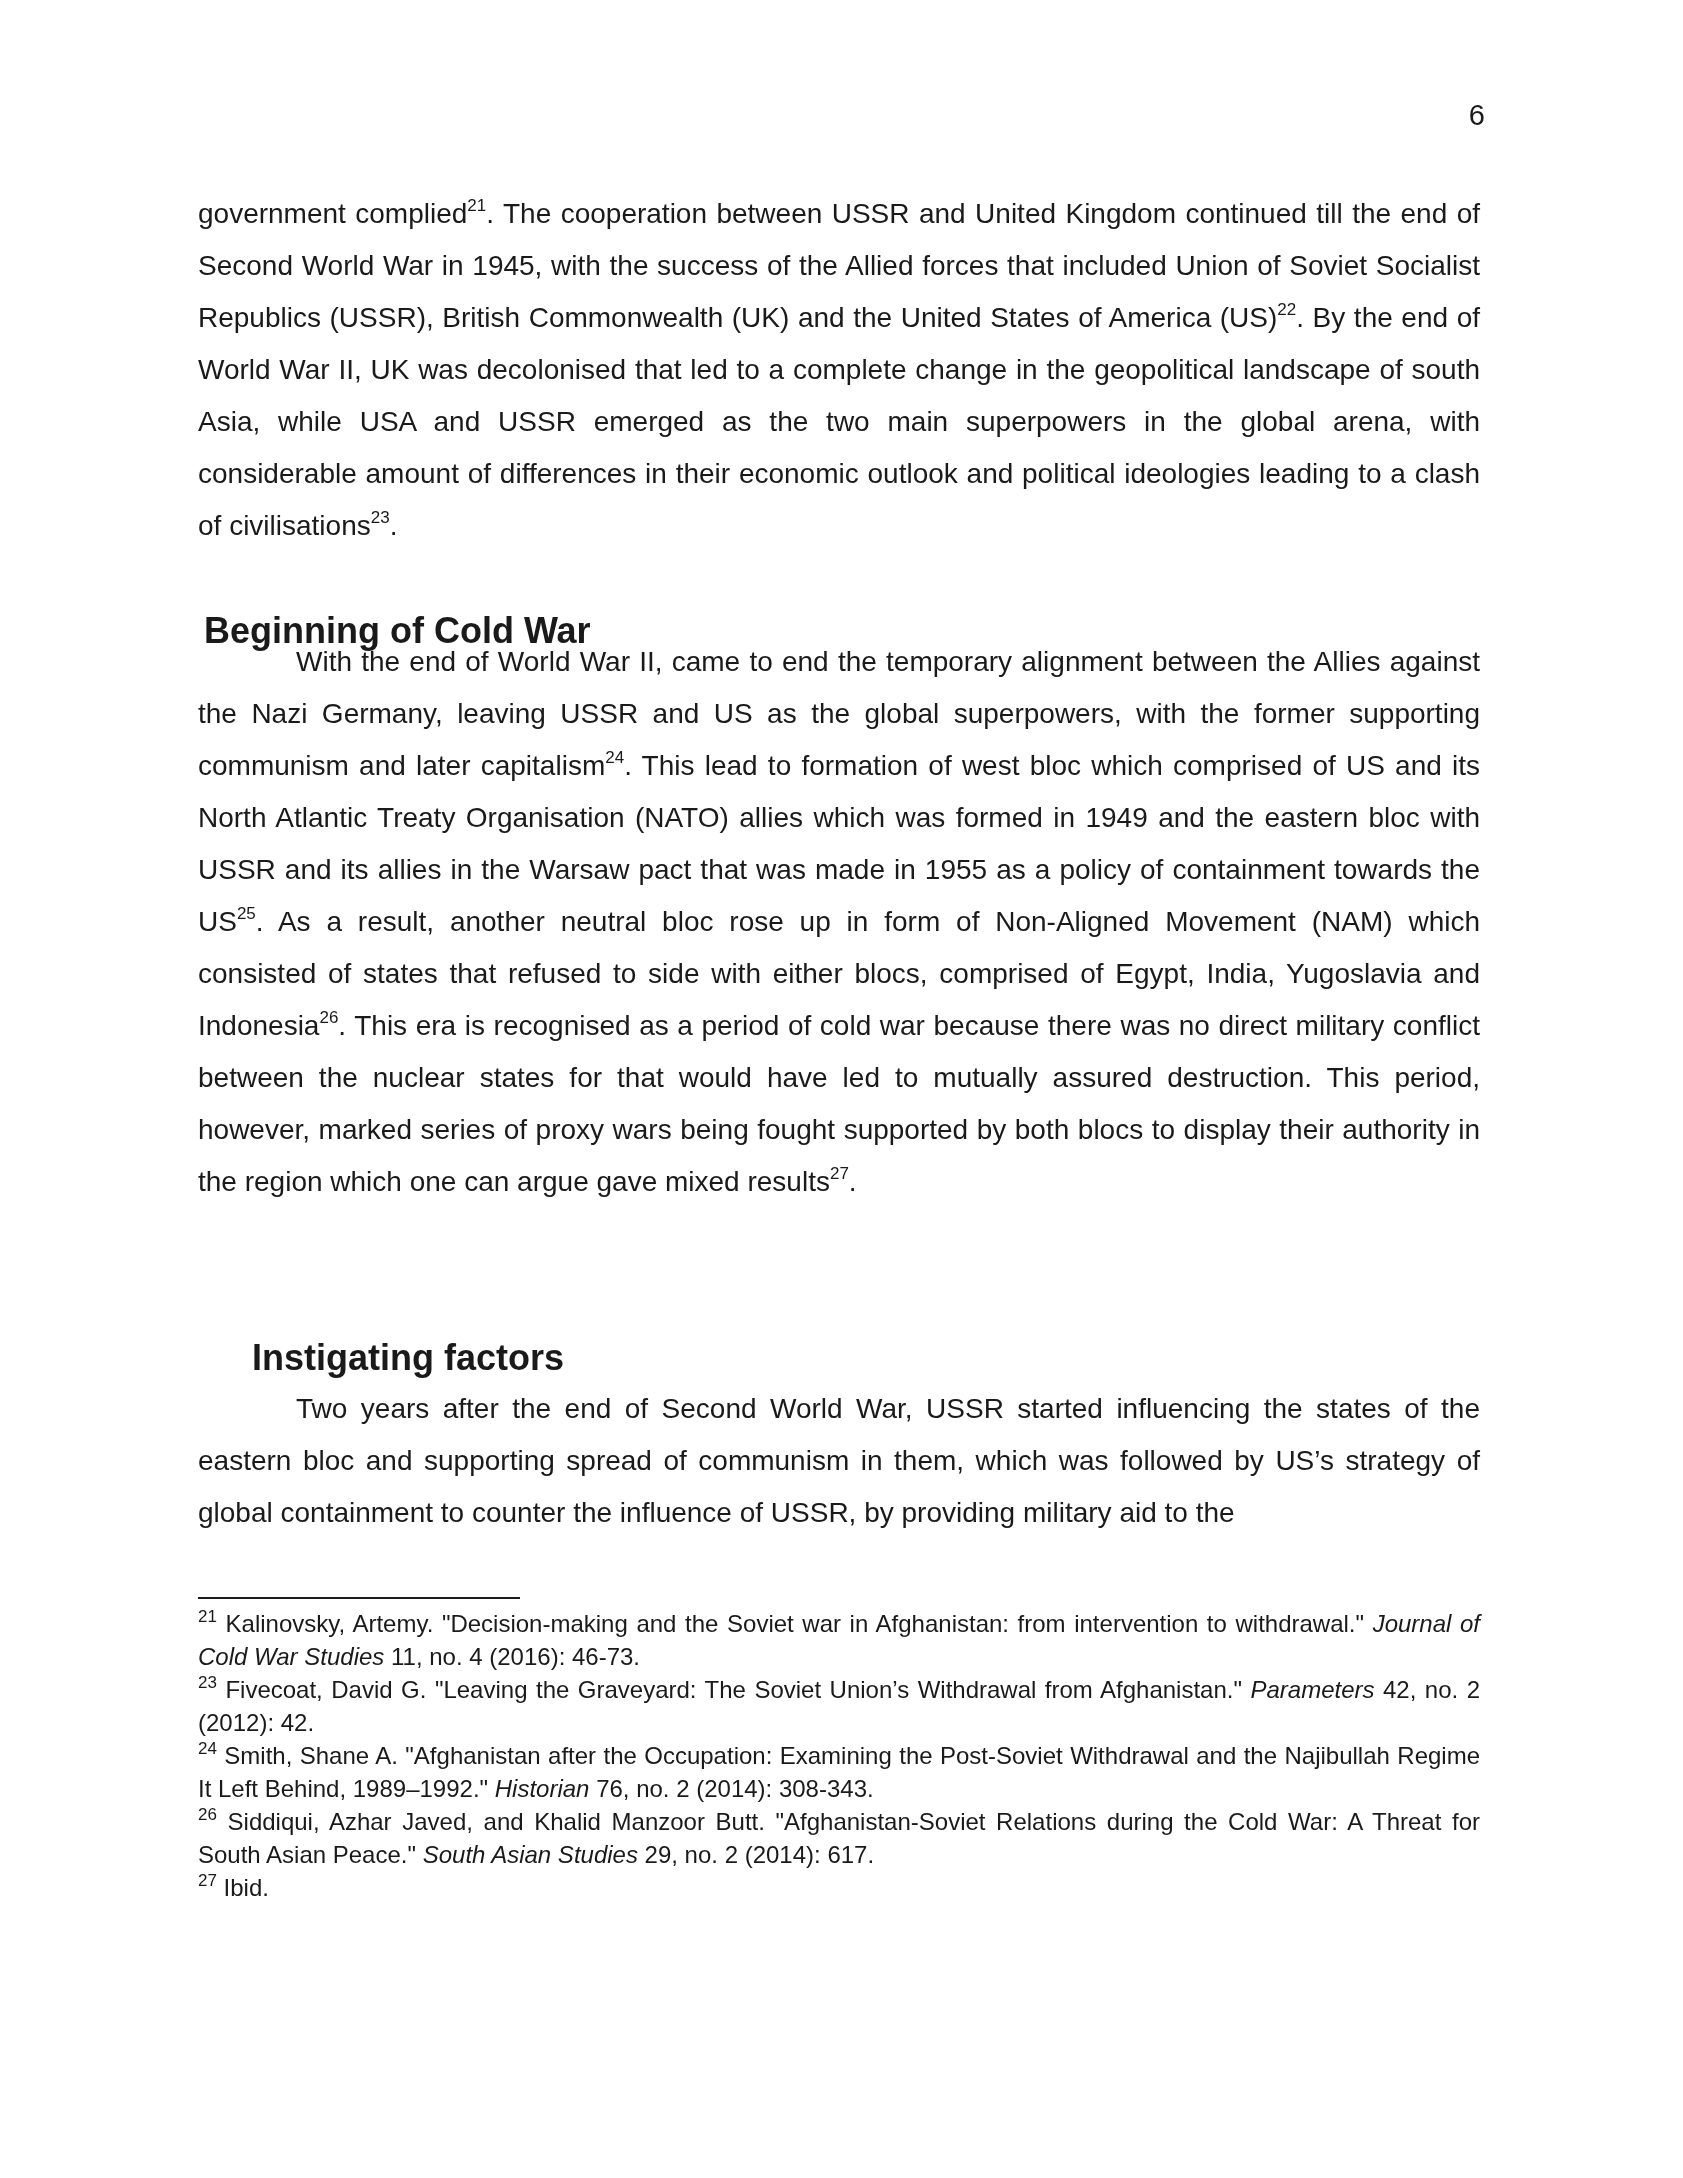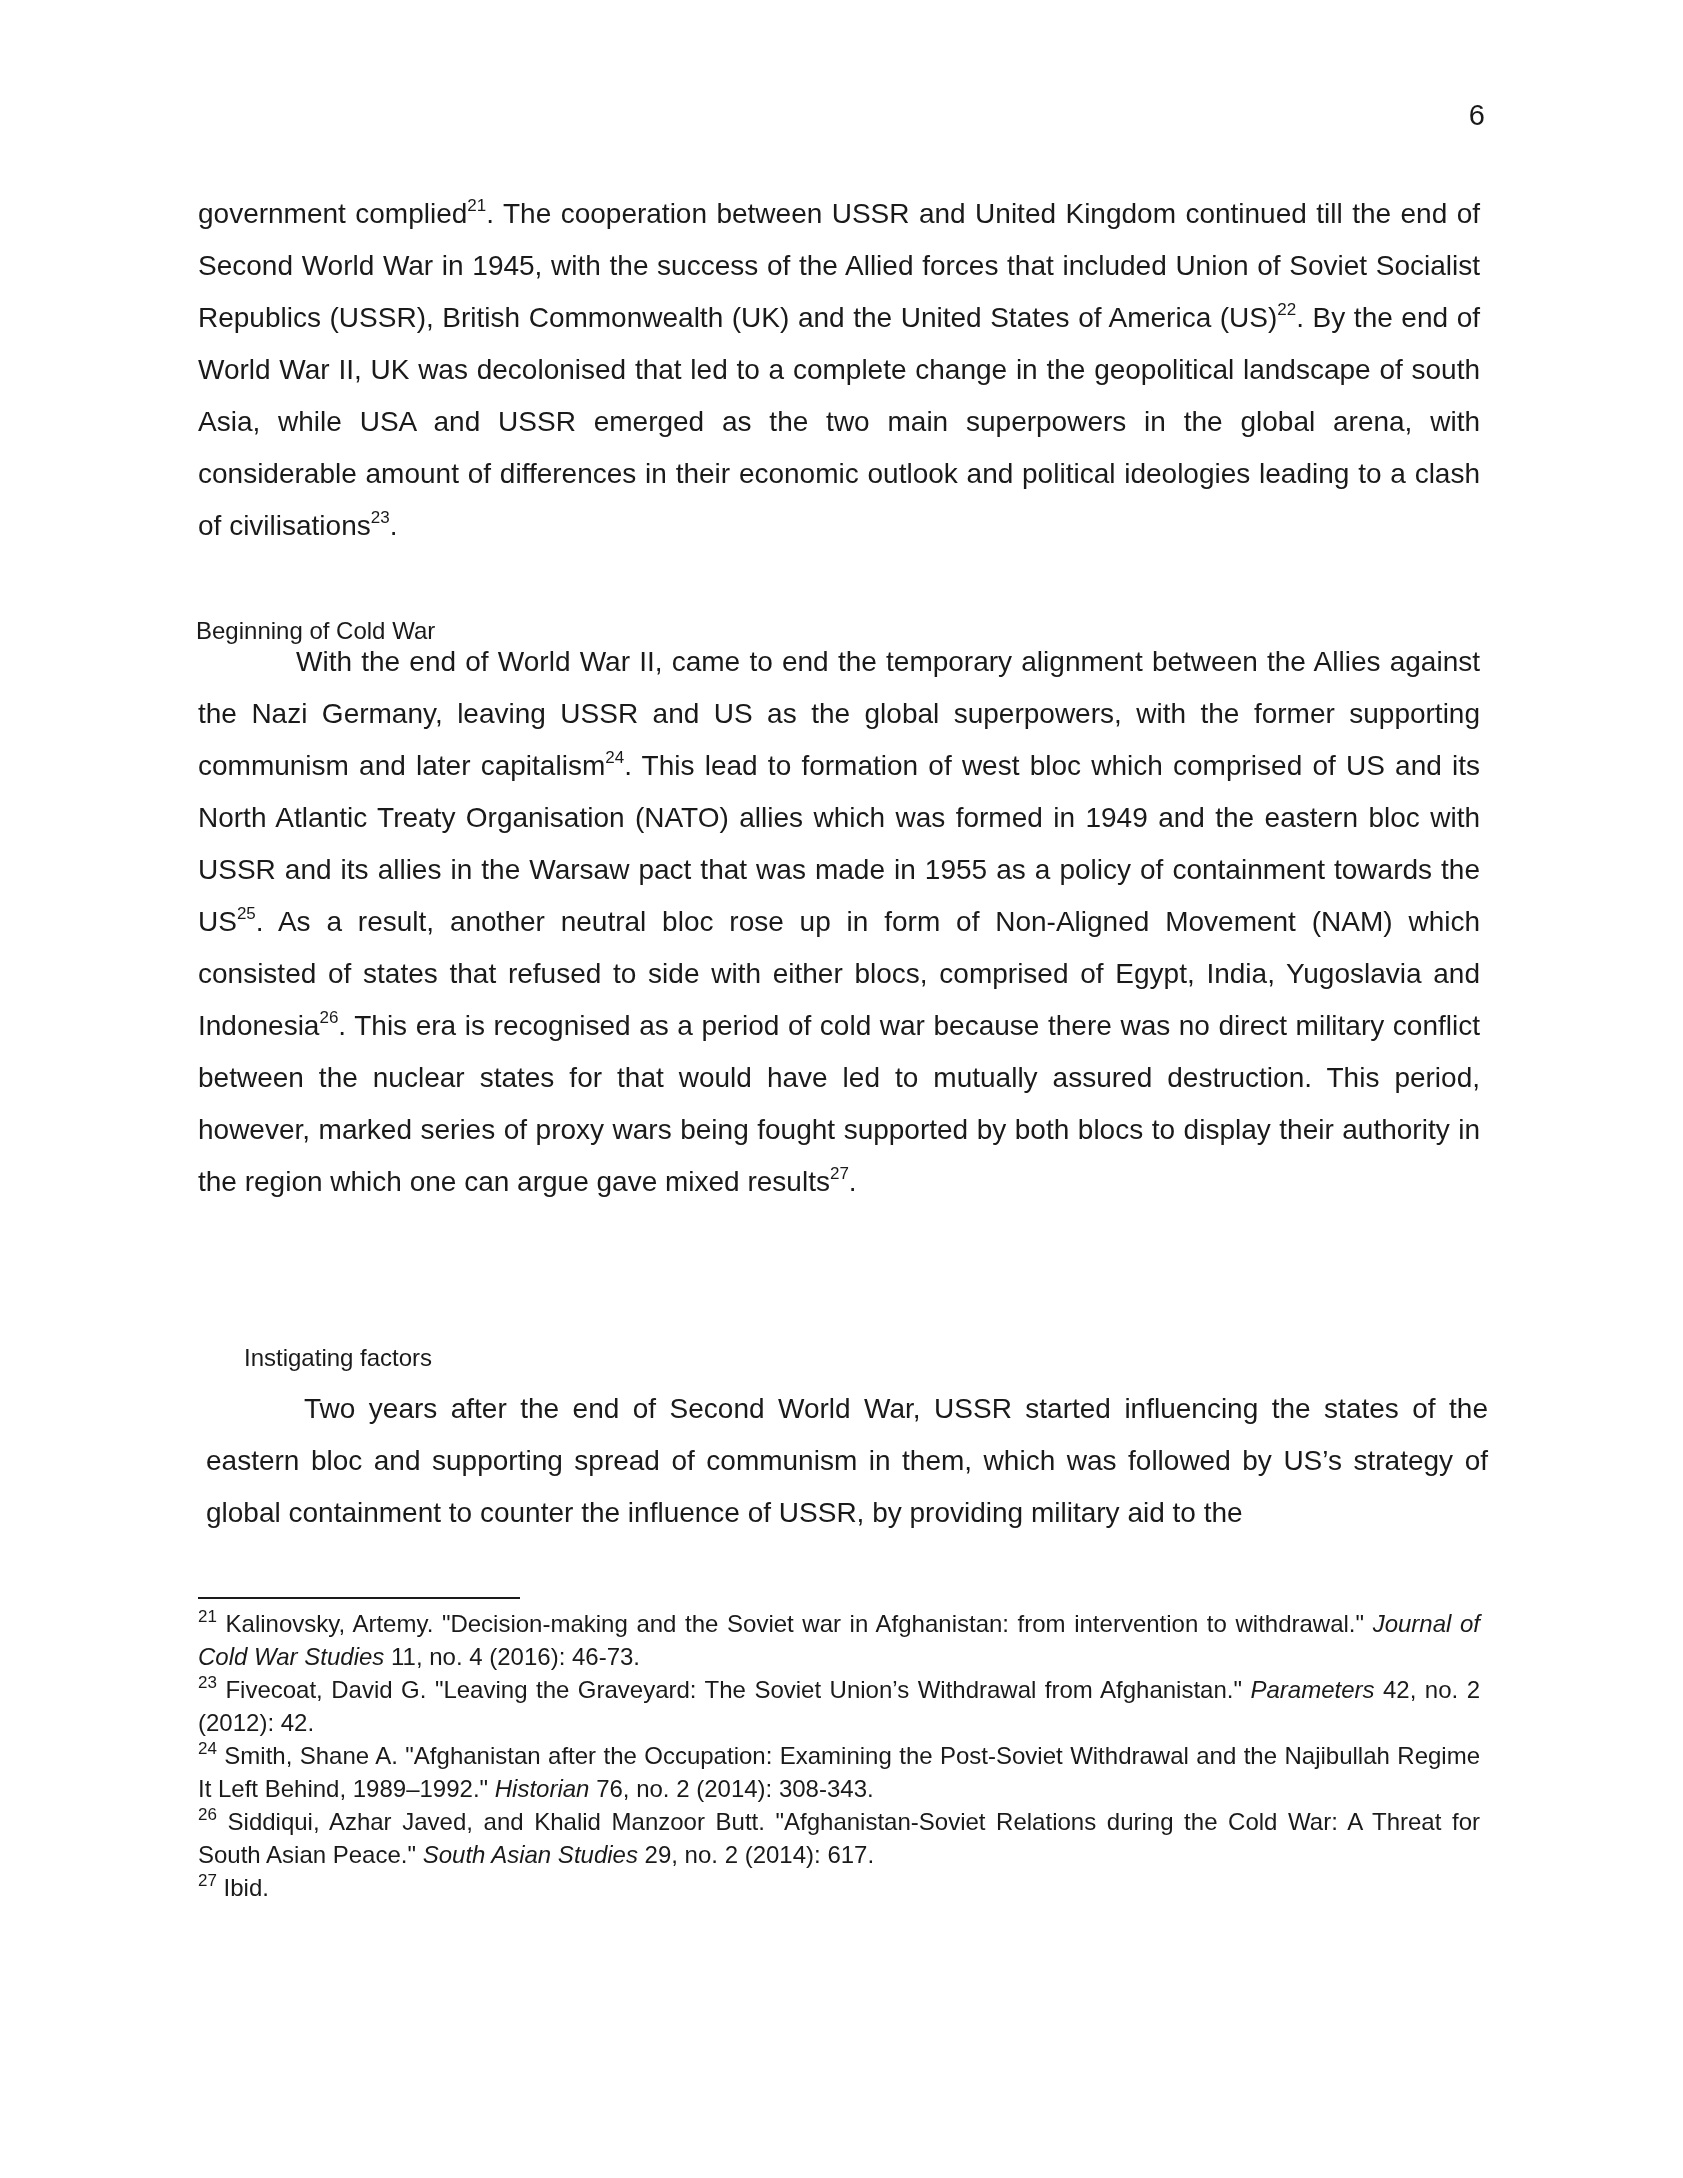--- a/index.html
+++ b/index.html
@@ -2,25 +2,25 @@
 <html><head>
 <meta charset="utf-8">
 <style>
   html, body { margin:0; padding:0; background:#ffffff; }
   body { width:1683px; height:2178px; position:relative; overflow:hidden;
          font-family:"Liberation Sans", sans-serif; color:#1a1a1a; }
   .page-num { position:absolute; top:99px; left:1455px; width:30px; text-align:right; font-size:29px; }
   .body-text { position:absolute; left:198px; width:1282px; font-size:28px; line-height:52px;
                text-align:justify; }
   .p1 { top:188px; }
-  .h { position:absolute; left:196px; font-size:24px; font-weight:normal; line-height:52px; }
+  .h { position:absolute; left:204px; font-size:36px; font-weight:bold; line-height:52px; }
   .h1 { top:605px; }
   .p2 { top:636px; }
   .h2 { top:1332px;margin-left:48px; }
-  .p3 { top:1383px;margin-left:8px; }
+  .p3 { top:1383px; }
   .indent { display:inline-block; width:98px; }
   sup { font-size:17px; line-height:0; vertical-align:super; position:relative; top:-2px; }
   .rule { position:absolute; left:198px; top:1597px; width:322px; height:2px; background:#1a1a1a; }
   .footnotes { position:absolute; left:198px; top:1607px; width:1282px; font-size:24px; line-height:33px; }
   .fn { text-align:justify; text-align-last:left; }
   .fn sup { font-size:17px; top:-1px; }
   i { font-style:italic; }
 </style>
 </head>
 <body>

